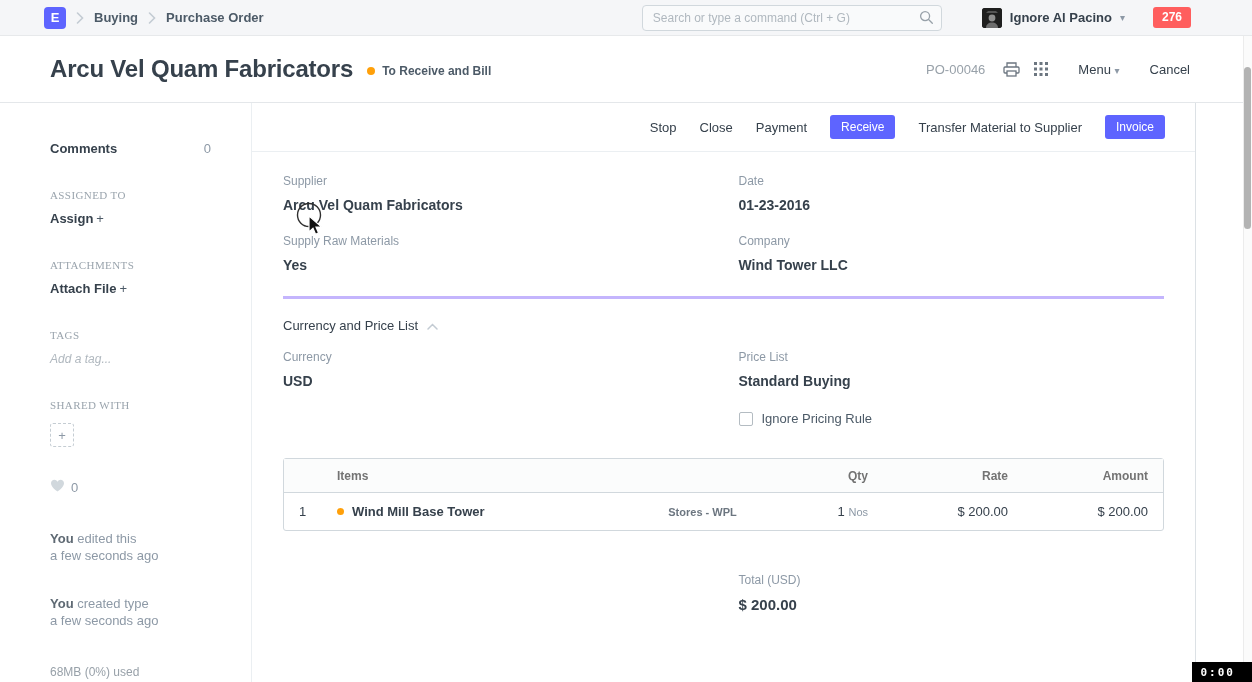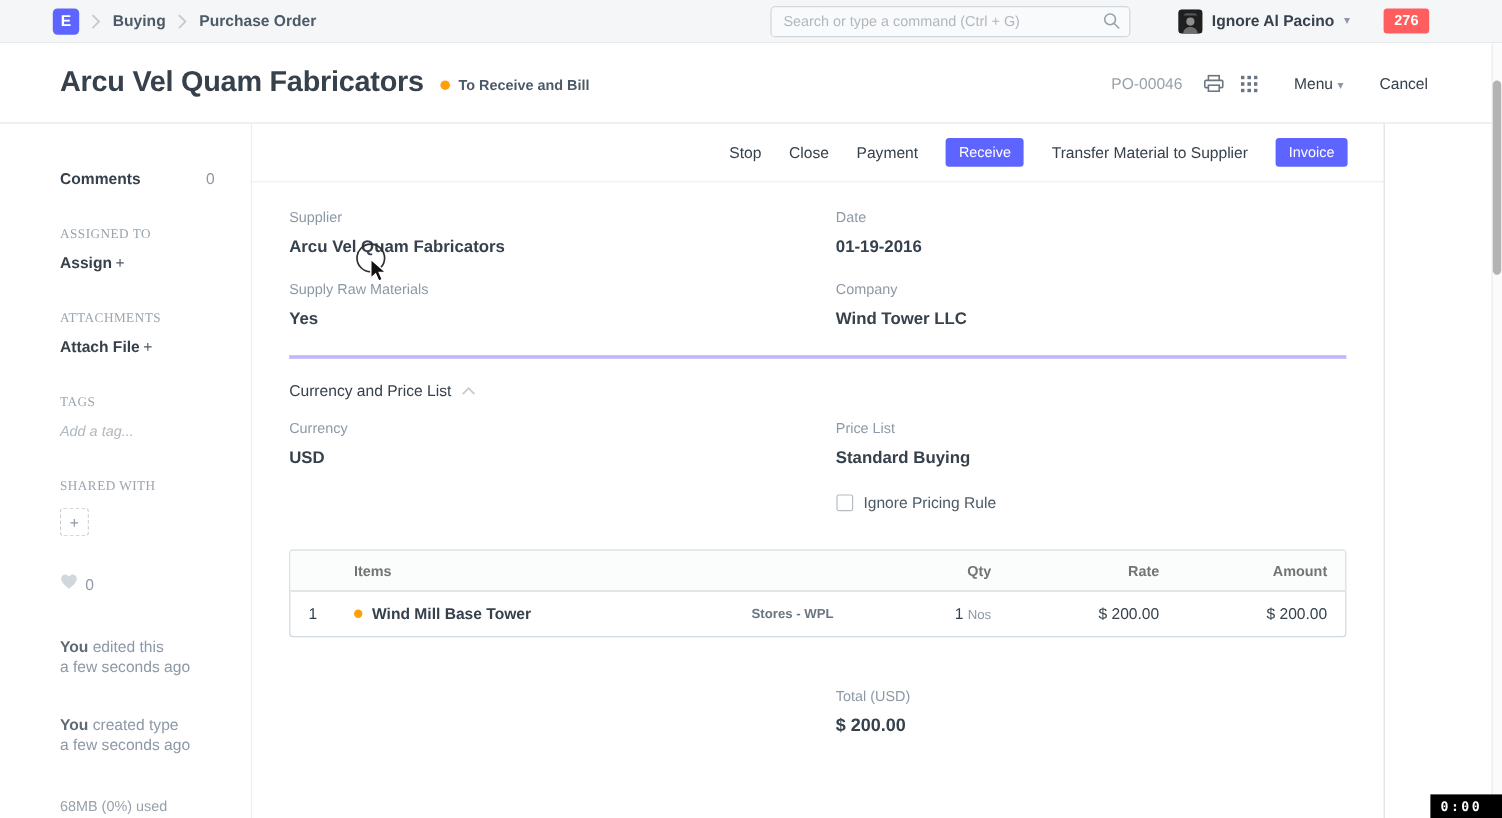--- a/index.html
+++ b/index.html
@@ -27,29 +27,29 @@
   .notif-badge { background:#ff5e5e; color:#fff; font-size:12px; font-weight:700;
                  padding:3px 9px; border-radius:3px; line-height:1.3; cursor:pointer; }
 
   
   .title-bar { height:67px; background:#fff; border-bottom:1px solid #e4e7ea;
                display:flex; align-items:center; padding:0 62px 0 50px; }
   .page-title { font-size:24px; font-weight:700; color:#36414c; letter-spacing:-0.2px; }
   .indicator { display:flex; align-items:center; gap:7px; margin-left:14px; margin-top:4px; }
   .dot { width:8px; height:8px; border-radius:50%; background:#ffa00a; }
   .indicator-text { font-size:12px; font-weight:700; color:#4c5a67; }
-  .title-right { margin-left:auto; display:flex; align-items:flex-end; }
+  .title-right { margin-left:auto; display:flex; align-items:flex-start; }
   .doc-id { font-size:13px; color:#98a1a9; margin-right:18px; }
   .icon-btn { display:flex; align-items:center; margin-right:14px; cursor:pointer; }
   .menu-btn { font-size:13px; color:#36414c; margin-left:16px; margin-right:30px; cursor:pointer; }
   .cancel-btn { font-size:13px; color:#36414c; cursor:pointer; }
 
   
   .body-row { display:flex; height:579px; }
-  .sidebar { width:210px; border-right:1px solid #ebeff2; padding:38px 30px 0 50px; flex:none; }
+  .sidebar { width:252px; border-right:1px solid #ebeff2; padding:38px 40px 0 50px; flex:none; }
   .sb-row { display:flex; justify-content:space-between; align-items:center; }
   .sb-strong { font-size:13px; font-weight:700; color:#36414c; cursor:pointer; }
   .sb-count { font-size:13px; color:#8d99a6; }
   .sb-label { font-size:11px; color:#9aa4ad; letter-spacing:0.4px; margin-top:33px;font-family:Liberation Serif, serif; }
   .sb-action { font-size:13px; font-weight:700; color:#36414c; margin-top:10px; cursor:pointer; }
   .sb-action .plus { font-weight:400; margin-left:3px; color:#4c5a67; }
   .sb-tag-input { font-size:12px; font-style:italic; color:#b0b8bf; margin-top:11px; cursor:text; }
   .share-plus { width:24px; height:24px; border:1px dashed #c5cdd3; border-radius:3px; margin-top:12px;
                 display:flex; align-items:center; justify-content:center; font-size:13px; color:#8d99a6; cursor:pointer; }
   .likes { display:flex; align-items:center; gap:6px; margin-top:31px; cursor:pointer; }
@@ -269,21 +269,21 @@
               <div class="f-value">Arcu Vel Quam Fabricators</div>
             </div>
             <div class="field">
               <div class="f-label">Supply Raw Materials</div>
               <div class="f-value">Yes</div>
             </div>
           </div>
           <div class="col-right">
             <div class="field">
               <div class="f-label">Date</div>
-              <div class="f-value">01-19-2016</div>
+              <div class="f-value">01-23-2016</div>
             </div>
             <div class="field">
               <div class="f-label">Company</div>
               <div class="f-value">Wind Tower LLC</div>
             </div>
           </div>
         </section>
 
         <section class="sec-2">
           <div class="sec-head">

